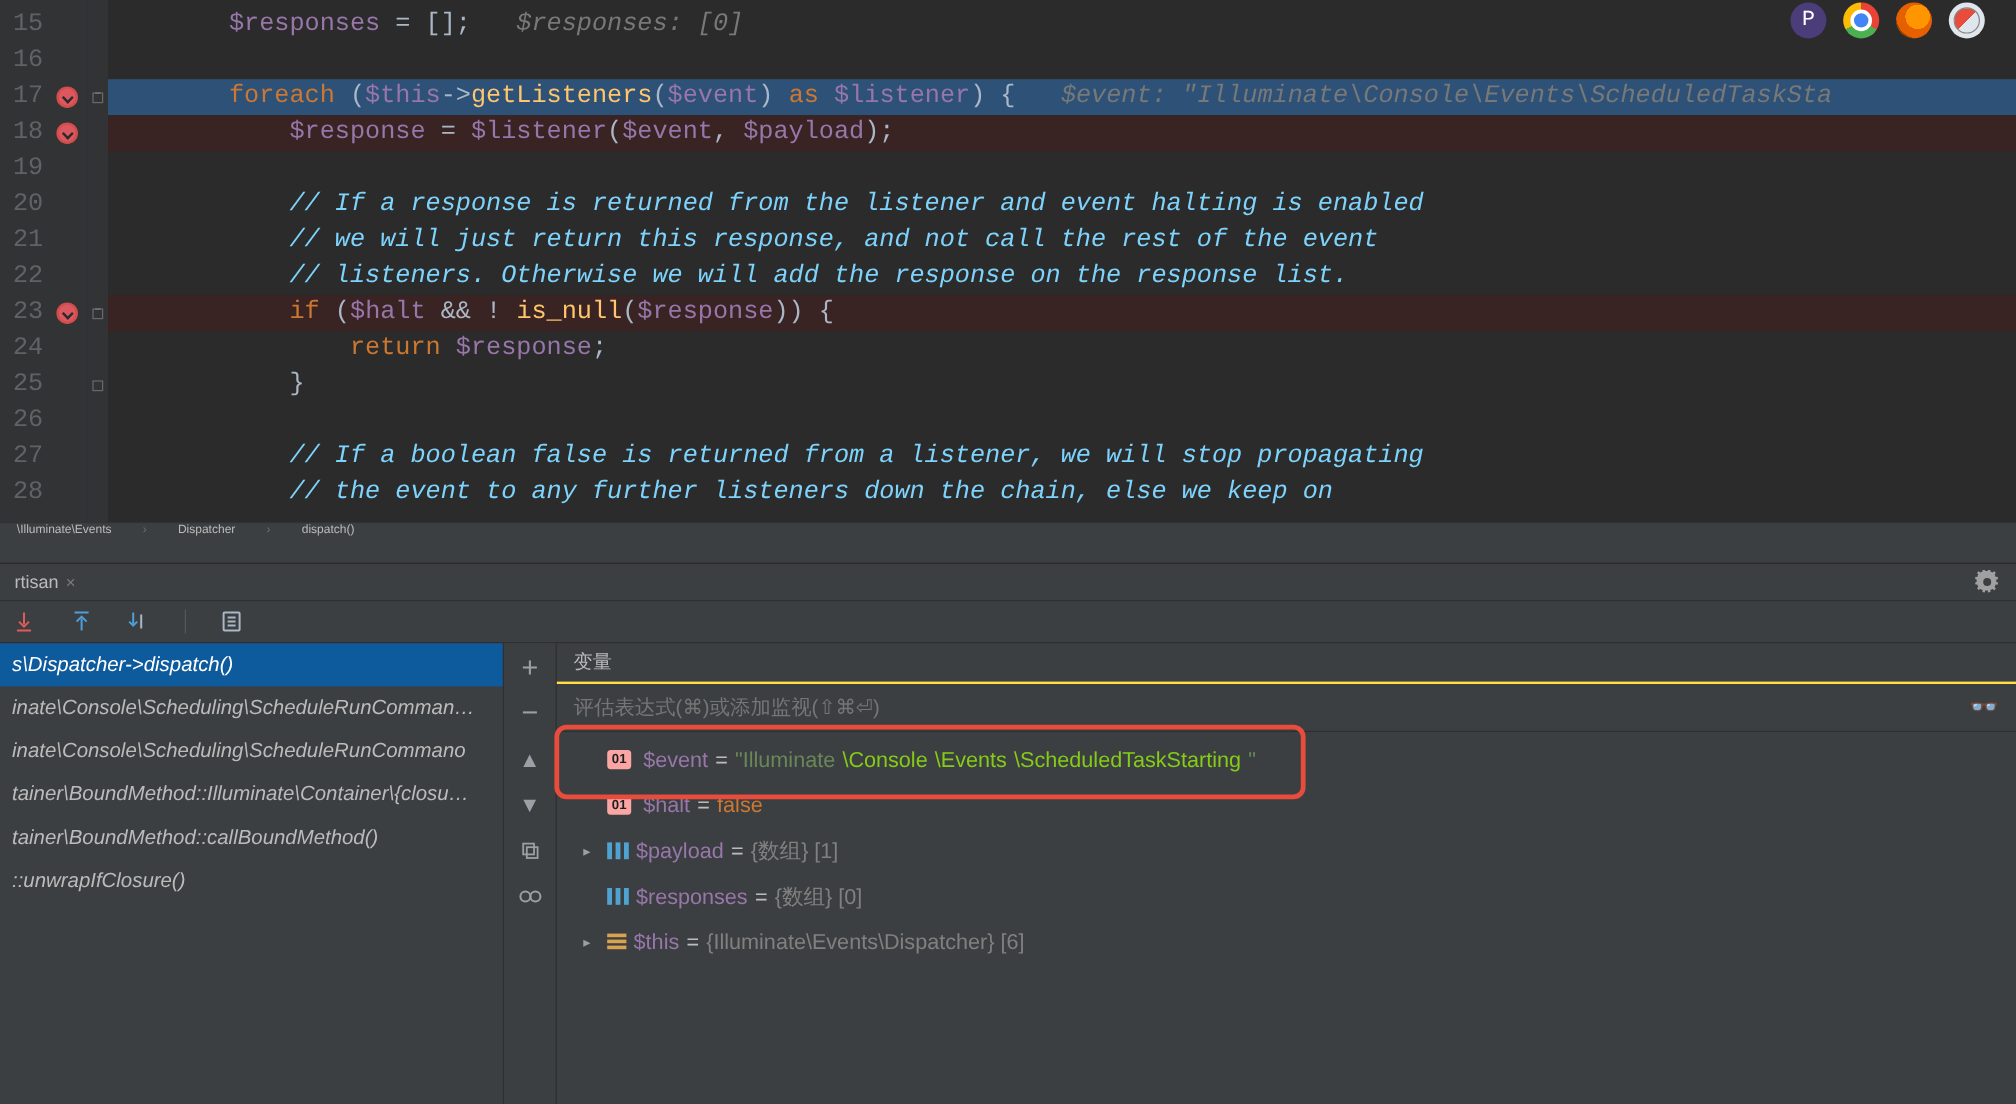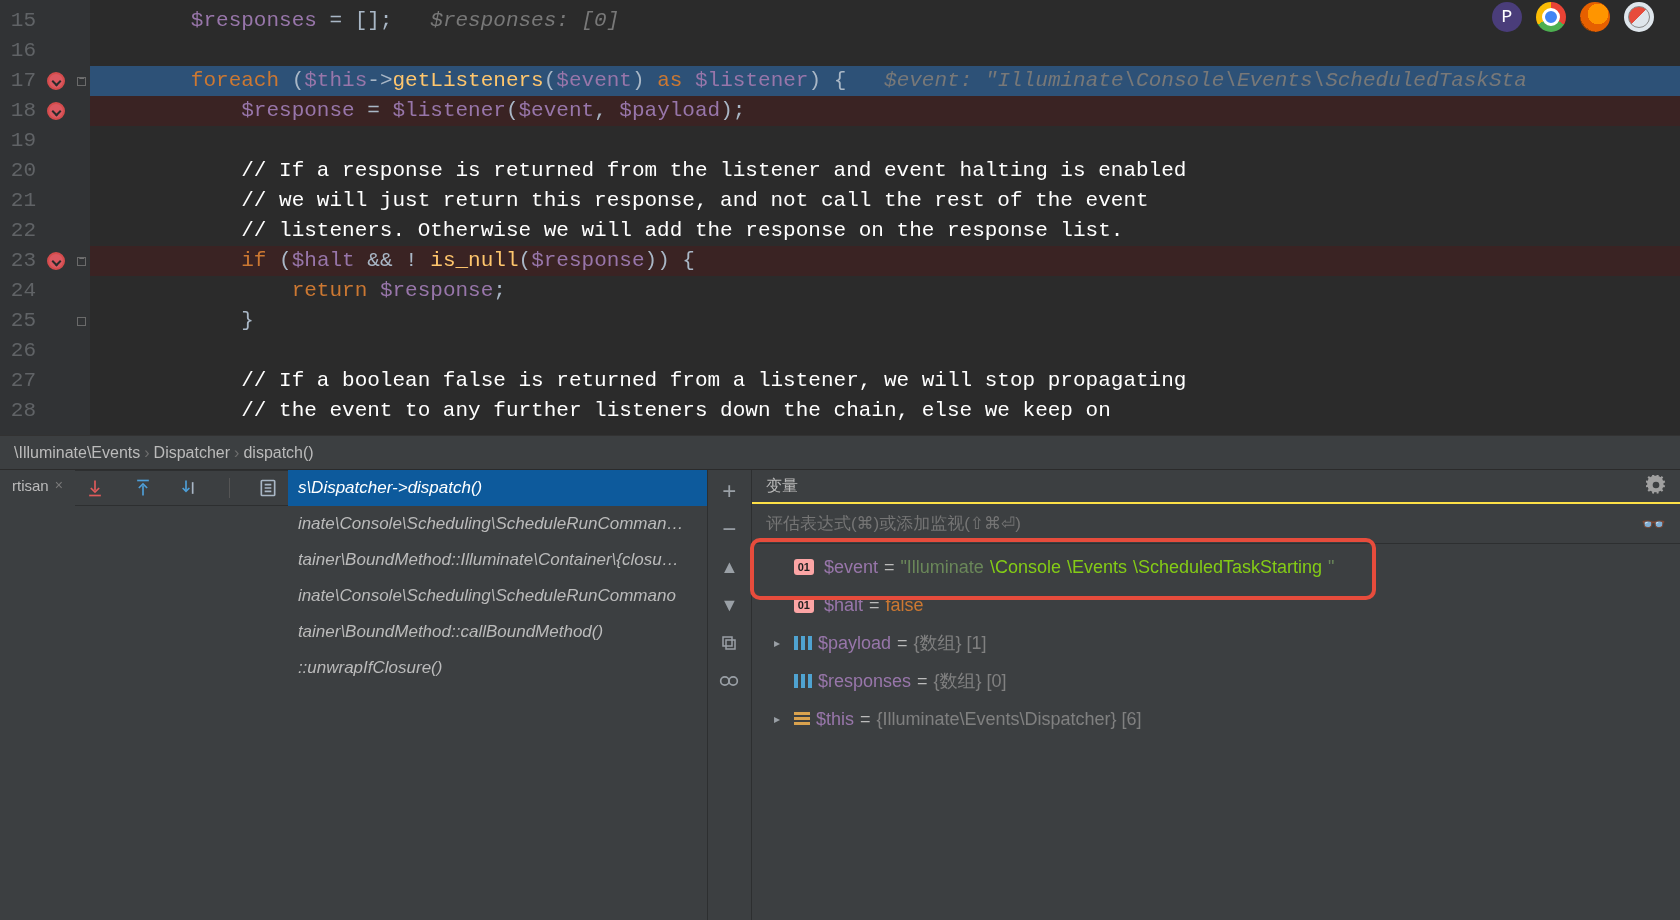--- a/index.html
+++ b/index.html
@@ -19,39 +19,39 @@
   .fold-mark { width:9px; height:9px; border:1px solid #6a6a6a; position:relative; }
   .fold-open::after { content:"−"; position:absolute; top:-4px; left:1px; color:#8a8a8a; font-size:10px; }
 
   .code { flex:1; font-size:21px; line-height:30px; padding-top:6px; white-space:pre; overflow:hidden; position:relative; }
   .code .ln { height:30px; padding-left:0; }
   .hl-exec { background:#2d5177; }              
   .hl-bp   { background:#3a2323;font-family:Liberation Mono, monospace; }              
   .kw   { color:#cc7832; }
   .var  { color:#9876aa; }
   .fn   { color:#ffc66d; }
-  .cmt  { color:#ffffff; }
+  .cmt  { color:#7dd3fc; font-style:italic; }
   .hint { color:#787878; font-style:italic; }
 
   
   .appicons { position:absolute; top:2px; right:26px; display:flex; gap:14px; align-items:center; }
   .appicons .ic { width:30px; height:30px; border-radius:50%; display:flex; align-items:center; justify-content:center; font-size:18px; }
   .ic-purple { background:#4a3d7a; color:#fff; border-radius:6px; }
   .ic-chrome { background: conic-gradient(#ea4335 0 120deg,#4caf50 120deg 240deg,#fbbc05 240deg 360deg); position:relative; }
   .ic-chrome::after{content:"";position:absolute;width:12px;height:12px;background:#4285f4;border:3px solid #fff;border-radius:50%;}
   .ic-ff { background: radial-gradient(circle at 60% 40%, #ff9500 0 40%, #e66000 40% 70%, #a34500 70%);} 
   .ic-safari { background:#dfe6ec; position:relative;}
   .ic-safari::after{content:"";position:absolute;width:20px;height:20px;border:1px solid #888;border-radius:50%;left:4px;top:4px;background:linear-gradient(135deg,#e74c3c 50%, transparent 50%);}
 
   
-  .crumbs { height:34px; background:#3c3f41; border-top:1px solid #323232; display:flex; align-items:center; padding:0 14px; font-family: -apple-system, "Segoe UI", sans-serif; font-size:16px; color:#bbbbbb; gap:4px; }
+  .crumbs { height:34px; background:#3c3f41; border-top:1px solid #323232; display:flex; align-items:flex-start; padding:0 14px; font-family: -apple-system, "Segoe UI", sans-serif; font-size:10px; color:#bbbbbb; gap:26px; }
   .crumbs .sep { color:#6e6e6e; }
 
   
-  .debug { flex:1; display:flex; flex-direction:row; background:#3c3f41; border-top:1px solid #2b2b2b; font-family: -apple-system, "Segoe UI", sans-serif; }
+  .debug { flex:1; display:flex; flex-direction:column; background:#3c3f41; border-top:1px solid #2b2b2b; font-family: -apple-system, "Segoe UI", sans-serif; }
   .tabs { height:30px; display:flex; align-items:center; padding:0 8px; gap:6px; color:#bbbbbb; font-size:15px; }
   .tabs .tab { display:flex; align-items:center; gap:6px; padding:3px 4px; }
   .tabs .tab .x { color:#7a7a7a; font-size:14px; }
   .tabs .gear { position:absolute; right:14px; width:20px; height:20px; color:#a0a0a0; }
   .toolbar { height:36px; background:#3c3f41; display:flex; align-items:center; gap:28px; padding:0 10px; border-top:1px solid #2d2f30; border-bottom:1px solid #2d2f30; }
   .toolbar svg, .toolbar .ticon { width:20px; height:20px; color:#a9b7c6; }
   .tb-sep { width:1px; height:20px; background:#555; }
 
   .panels { flex:1; display:flex; flex-direction:row; }
   .frames { width:420px; background:#3c3f41; border-right:1px solid #2d2f30; overflow:hidden; }
@@ -204,22 +204,22 @@
           <rect x="4" y="3" width="16" height="18" rx="1"></rect>
           <path d="M8 8h8M8 12h8M8 16h8"></path>
         </svg>
     </div>
 
     <div class="panels">
 
       <div class="frames" id="frames">
           <div class="frame sel">s\Dispatcher-&gt;dispatch()</div>
           <div class="frame">inate\Console\Scheduling\ScheduleRunComman…</div>
+          <div class="frame">inate\Console\Scheduling\ScheduleRunCommano</div>
           <div class="frame">tainer\BoundMethod::Illuminate\Container\{closu…</div>
-          <div class="frame">inate\Console\Scheduling\ScheduleRunCommano</div>
           <div class="frame">tainer\BoundMethod::callBoundMethod()</div>
           <div class="frame">::unwrapIfClosure()</div>
         </div>
 
       <div class="vars">
         <div class="vtool">
           <div style="font-size:24px;">+</div>
           <div style="font-size:24px;">−</div>
           <div>▲</div>
           <div>▼</div>

